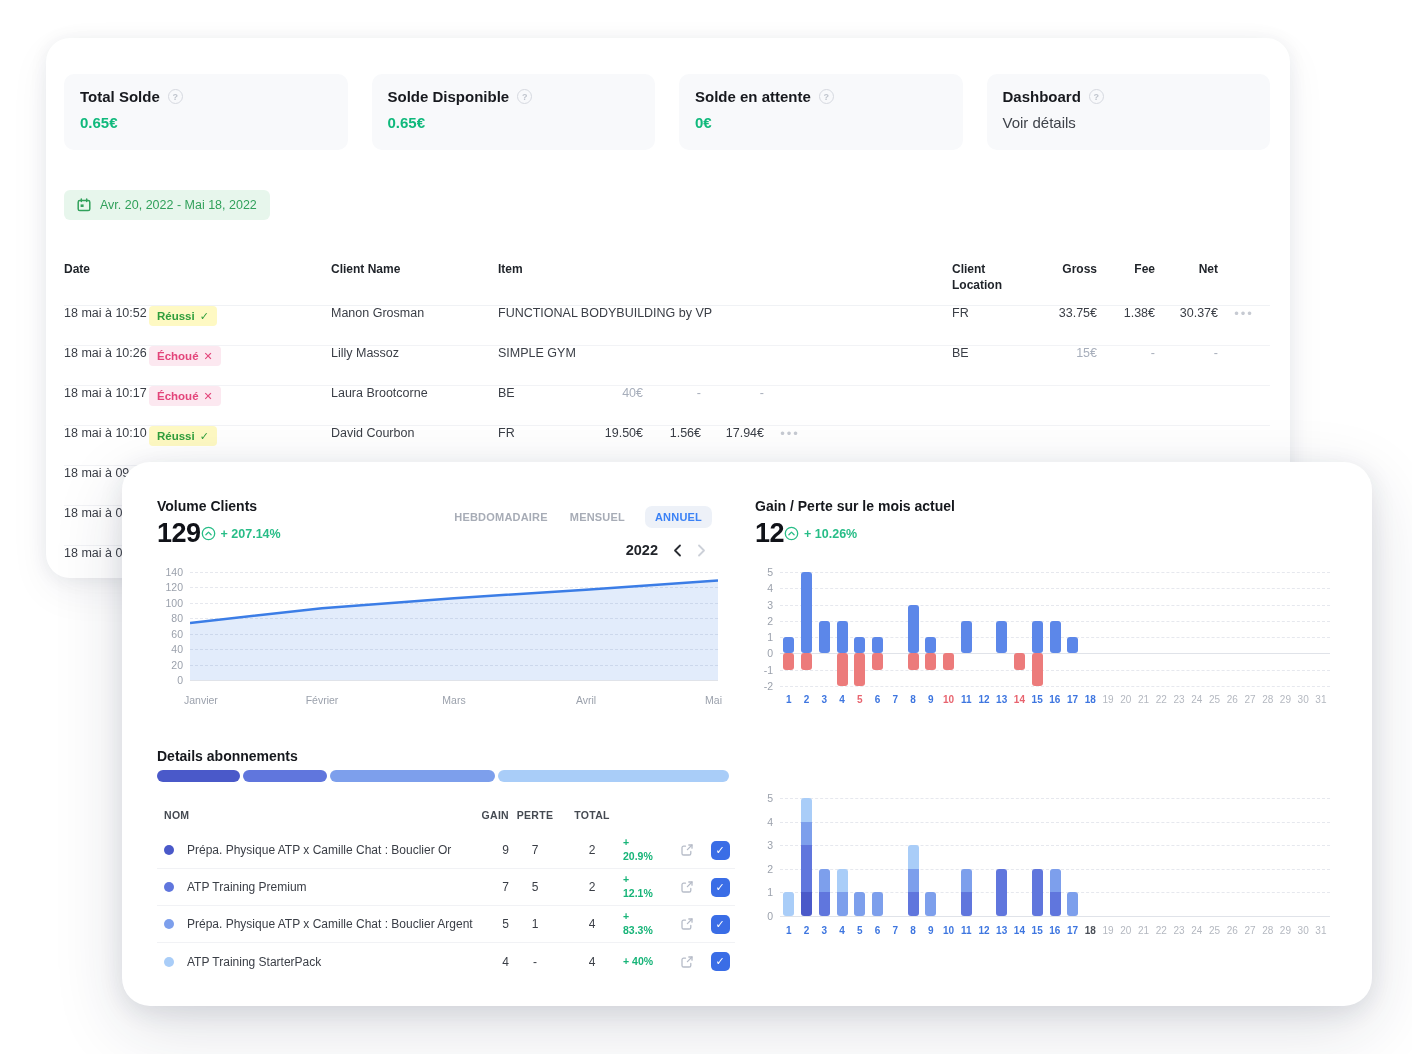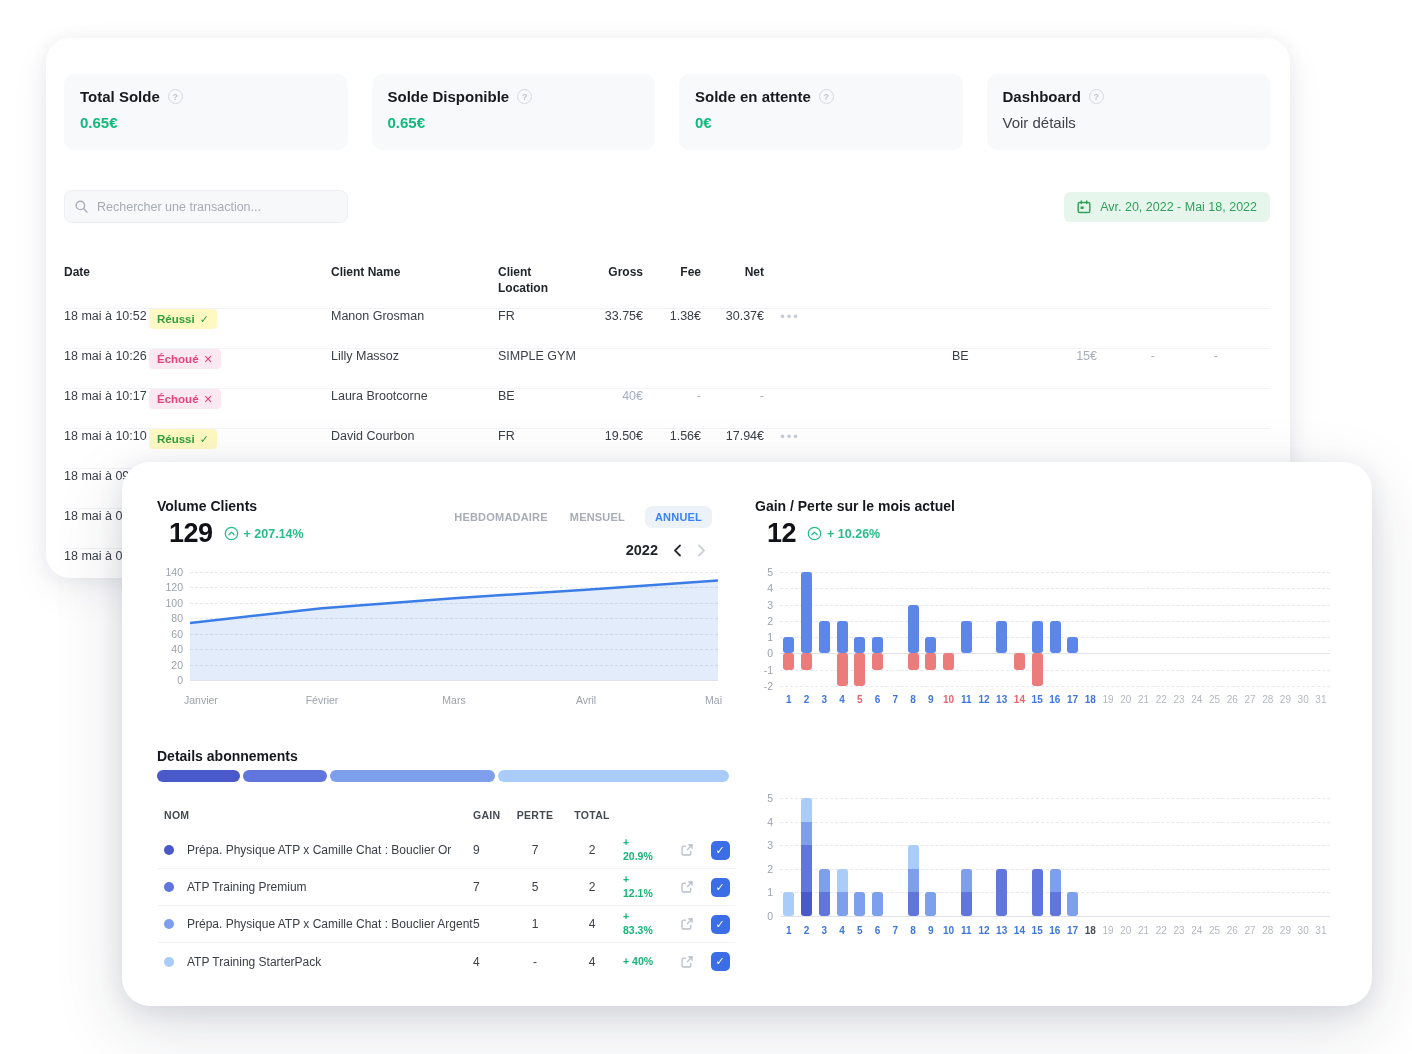--- a/index.html
+++ b/index.html
@@ -42,21 +42,21 @@
   .badge.fail{background:#fce8f0;color:#e3447a}
   .badge .mark{font-size:11px}
   .more-dots{color:#c6cad2;font-size:13px;letter-spacing:2px;cursor:pointer}
 
   
   .overlay-panel{position:absolute;left:122px;top:462px;width:1250px;height:544px;background:#fff;border-radius:28px;
     box-shadow:0 6px 24px rgba(28,35,65,.10),0 22px 70px rgba(28,35,65,.14)}
   .left-col{position:absolute;left:35px;top:0;width:578px;height:100%}
   .right-col{position:absolute;left:633px;top:0;width:585px;height:100%}
   .sec-title{position:absolute;top:36px;left:0;font-size:14px;font-weight:700;color:#16181d}
-  .big-row{position:absolute;top:56px;left:12px;display:flex;align-items:center;gap:11px}
+  .big-row{position:absolute;top:56px;left:0;display:flex;align-items:center;}
   .big-num{font-size:27px;font-weight:800;color:#101218;letter-spacing:-.5px}
   .chg{display:flex;align-items:center;gap:5px;color:#27bd87;font-size:12.5px;font-weight:600}
 
   .tabs{position:absolute;top:44px;right:23px;display:flex;align-items:center;gap:18px;font-size:11px;font-weight:700;
     color:#a7acb6;letter-spacing:.2px}
   .tab{cursor:pointer;padding:5px 2px;border-radius:7px}
   .tab.active{color:#3b82f6;background:#edf1f8;padding:5px 10px}
   .yearnav{position:absolute;top:80px;right:29px;display:flex;align-items:center;gap:15px}
   .year{font-size:14.5px;font-weight:700;color:#22252b}
   .nav-btn{cursor:pointer;display:flex;align-items:center}
@@ -73,21 +73,21 @@
   
   .details-title{position:absolute;top:286px;left:0;font-size:14px;font-weight:700;color:#16181d}
   .dist-bar{position:absolute;top:308px;left:0;width:572px;height:12px;display:flex;gap:3px}
   .dist-seg{height:12px;border-radius:6px}
   .d-table{position:absolute;top:336px;left:0;width:578px}
   .d-head{display:flex;align-items:center;height:34px;font-size:10.5px;font-weight:700;color:#454a52;letter-spacing:.3px}
   .d-row{display:flex;align-items:center;height:37px;border-bottom:1px solid #f1f2f5;font-size:12px;color:#3a3e46}
   .d-row:last-child{border-bottom:none}
   .d-name{flex:1;display:flex;align-items:center;padding-left:7px}
   .dot{width:10px;height:10px;border-radius:50%;margin-right:13px;flex:0 0 auto}
-  .dcol-gain{width:36px;text-align:left}
+  .dcol-gain{width:36px;text-align:right}
   .dcol-perte{width:52px;text-align:center}
   .dcol-total{width:62px;text-align:center}
   .dcol-pct{width:46px;text-align:left}
   .dcol-ext{width:36px;display:flex;justify-content:center}
   .dcol-chk{width:30px;display:flex;justify-content:center}
   .d-pct{color:#17b478;font-size:10.5px;font-weight:700;line-height:1.3;white-space:pre-line}
   .chk{width:19px;height:19px;border-radius:5px;background:#3a6de6;color:#fff;display:flex;align-items:center;justify-content:center;
     font-size:11px;font-weight:700;cursor:pointer}
   .ext{cursor:pointer}
 
@@ -135,59 +135,52 @@
       <div class="card">
         <div class="card-title-row">
           <span class="card-title">Dashboard</span>
           <span class="help">?</span>
         </div>
         <div class="card-value dark">Voir détails</div>
       </div>
     </div>
 
   <div class="search-row">
-    <div class="search-box">
-      <span>
-        <svg width="13" height="13" viewBox="0 0 13 13">
-            <circle cx="5.4" cy="5.4" r="4.2" fill="none" stroke="#a9aeb8" stroke-width="1.4"></circle>
-            <line x1="8.6" y1="8.6" x2="12" y2="12" stroke="#a9aeb8" stroke-width="1.4" stroke-linecap="round"></line>
-          </svg>
-      </span>
-      <input type="text" placeholder="Rechercher une transaction..." style="">
-    </div>
     <div class="date-chip">
       <span>
         <svg width="14" height="14" viewBox="0 0 14 14">
             <rect x="1.2" y="2.6" width="11.6" height="10" rx="1.6" fill="none" stroke="#31a15b" stroke-width="1.5"></rect>
             <line x1="4.3" y1="1" x2="4.3" y2="3.6" stroke="#31a15b" stroke-width="1.5" stroke-linecap="round"></line>
             <line x1="9.7" y1="1" x2="9.7" y2="3.6" stroke="#31a15b" stroke-width="1.5" stroke-linecap="round"></line>
             <rect x="3.6" y="6.4" width="3" height="2.6" fill="#31a15b"></rect>
           </svg>
       </span>
       <span>Avr. 20, 2022 - Mai 18, 2022</span>
     </div>
   </div>
 
   <div class="tx-header">
       <div class="h-date">Date</div>
       <div class="h-name">Client Name</div>
+      <div class="h-item">Item</div>
       <div class="h-loc">Client Location</div>
       <div class="h-gross">Gross</div>
       <div class="h-fee">Fee</div>
       <div class="h-net">Net</div>
       <div class="h-menu"></div>
     </div>
   <div id="tx-body">
       <div class="tx-row">
         <div class="c-date">18 mai à 10:52</div>
         <div class="c-badge"><span class="badge success">
             <span>Réussi</span>
             <span class="mark">✓</span>
           </span></div>
         <div class="c-name">Manon Grosman</div>
+        <div class="c-item">FUNCTIONAL BODYBUILDING by VP</div>
         <div class="c-loc">FR</div>
         <div class="c-gross">33.75€</div>
         <div class="c-fee">1.38€</div>
         <div class="c-net">30.37€</div>
         <div class="c-menu"><span class="more-dots">•••</span></div>
       </div>
       <div class="tx-row">
         <div class="c-date">18 mai à 10:26</div>
         <div class="c-badge"><span class="badge fail">
             <span>Échoué</span>

